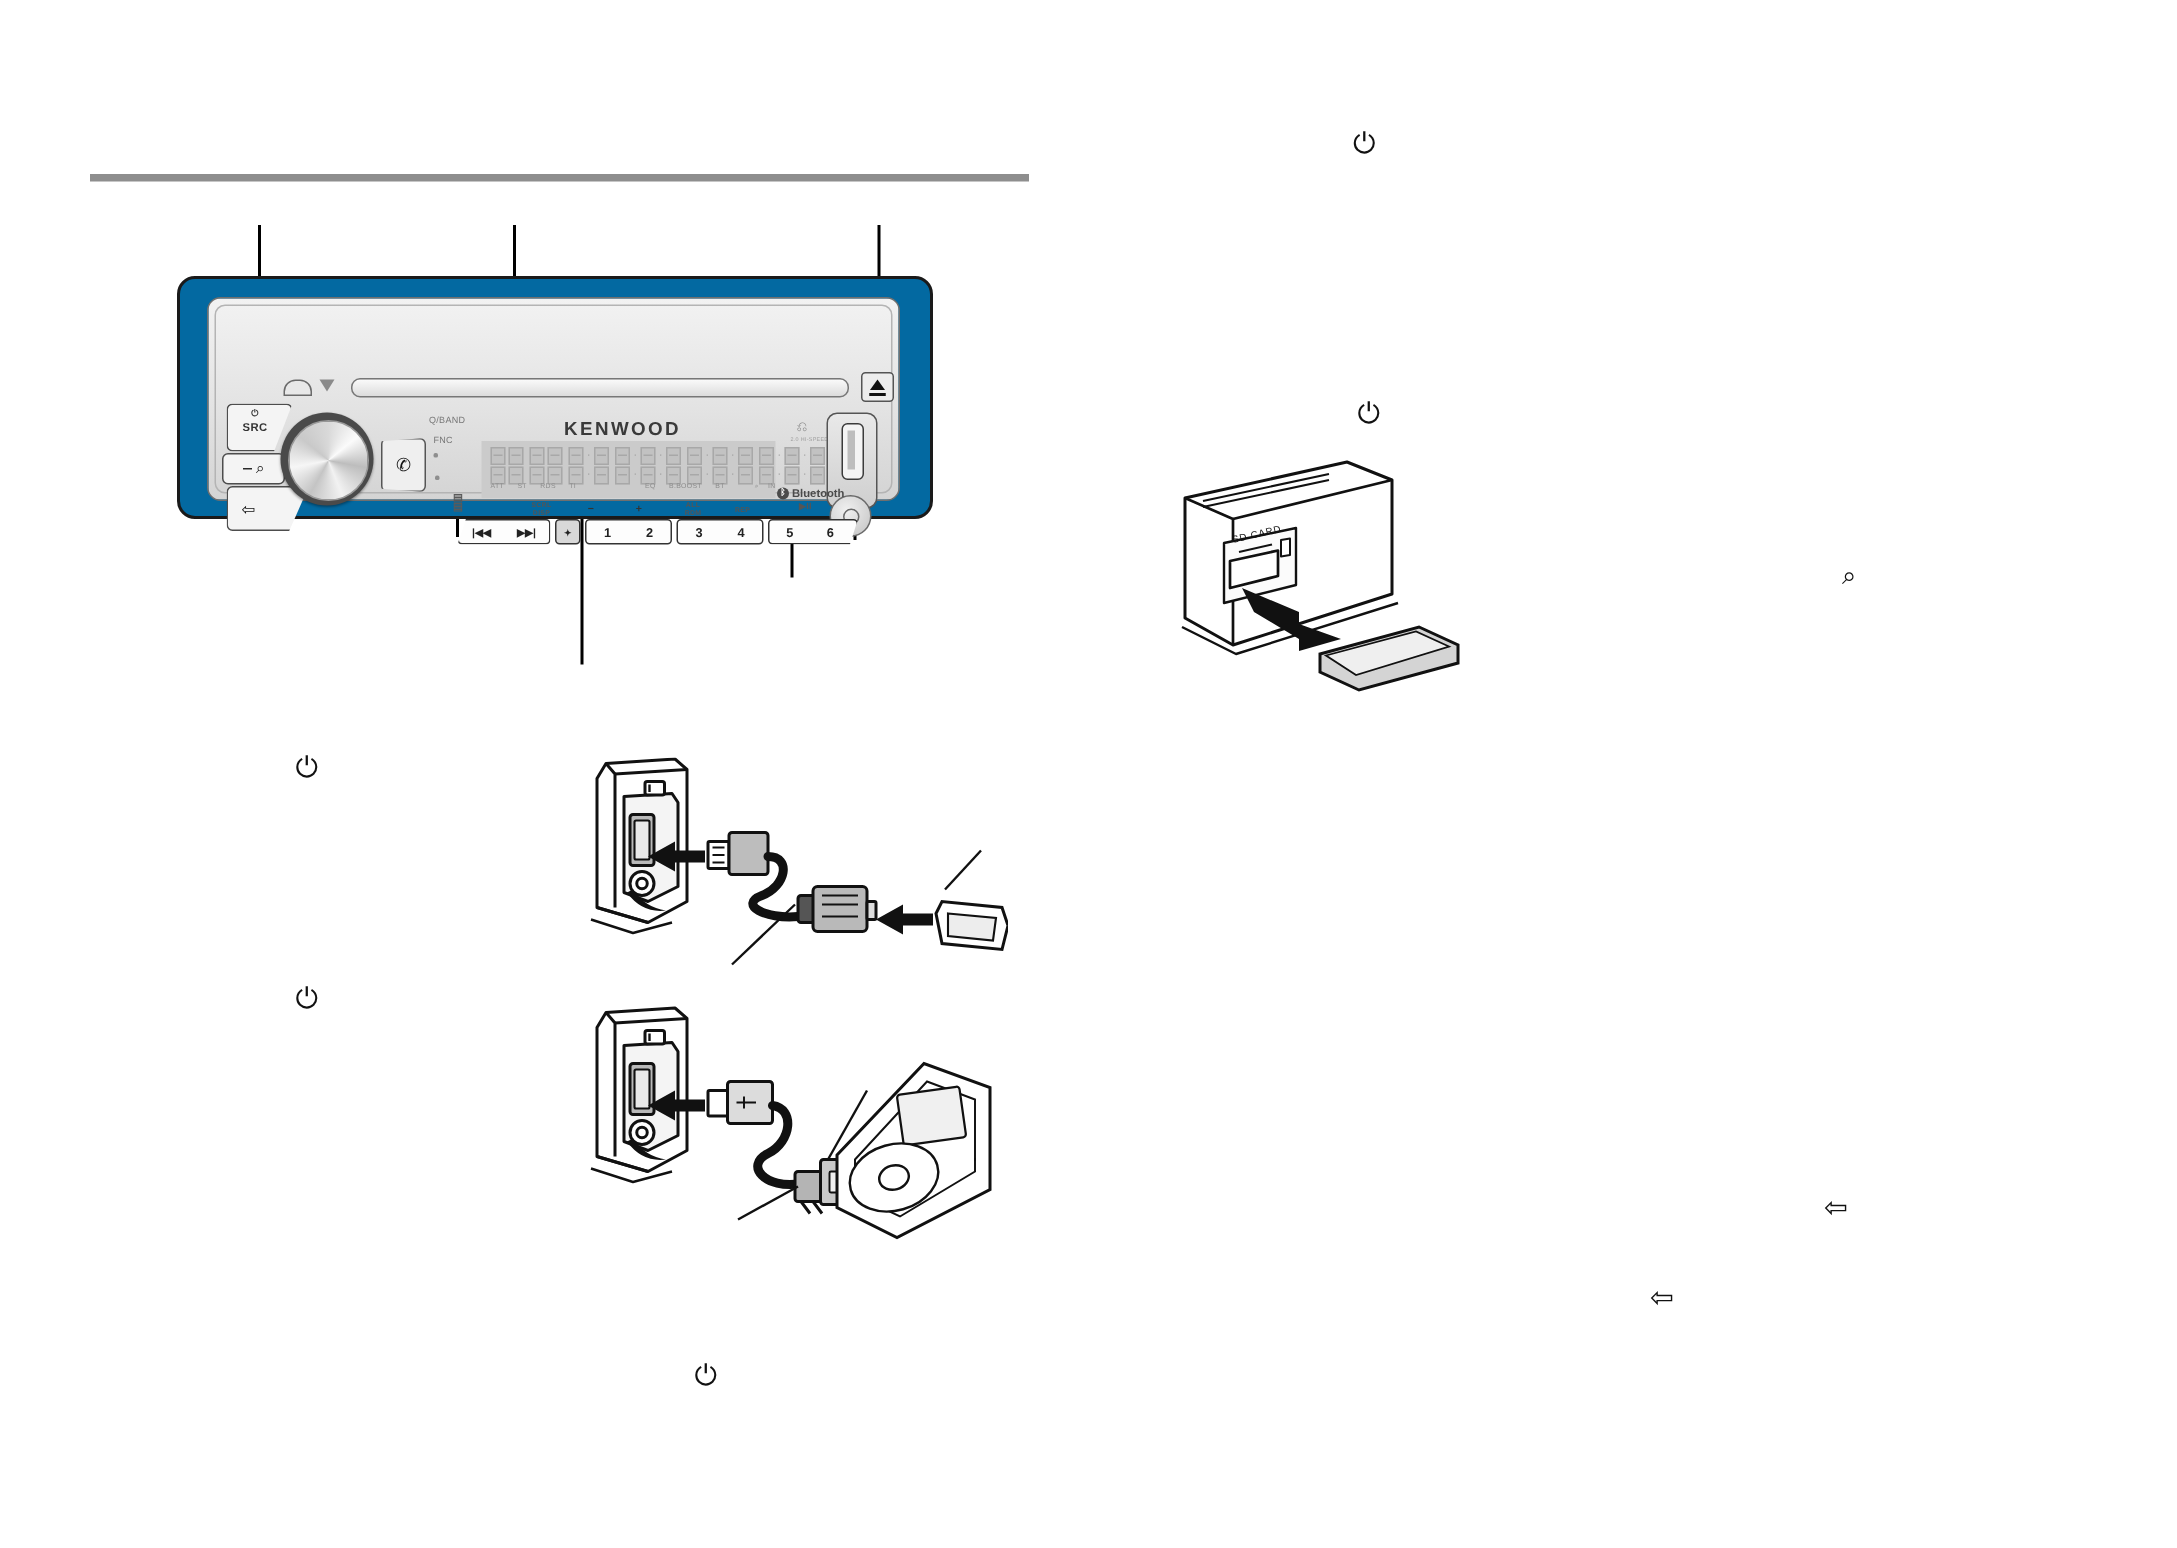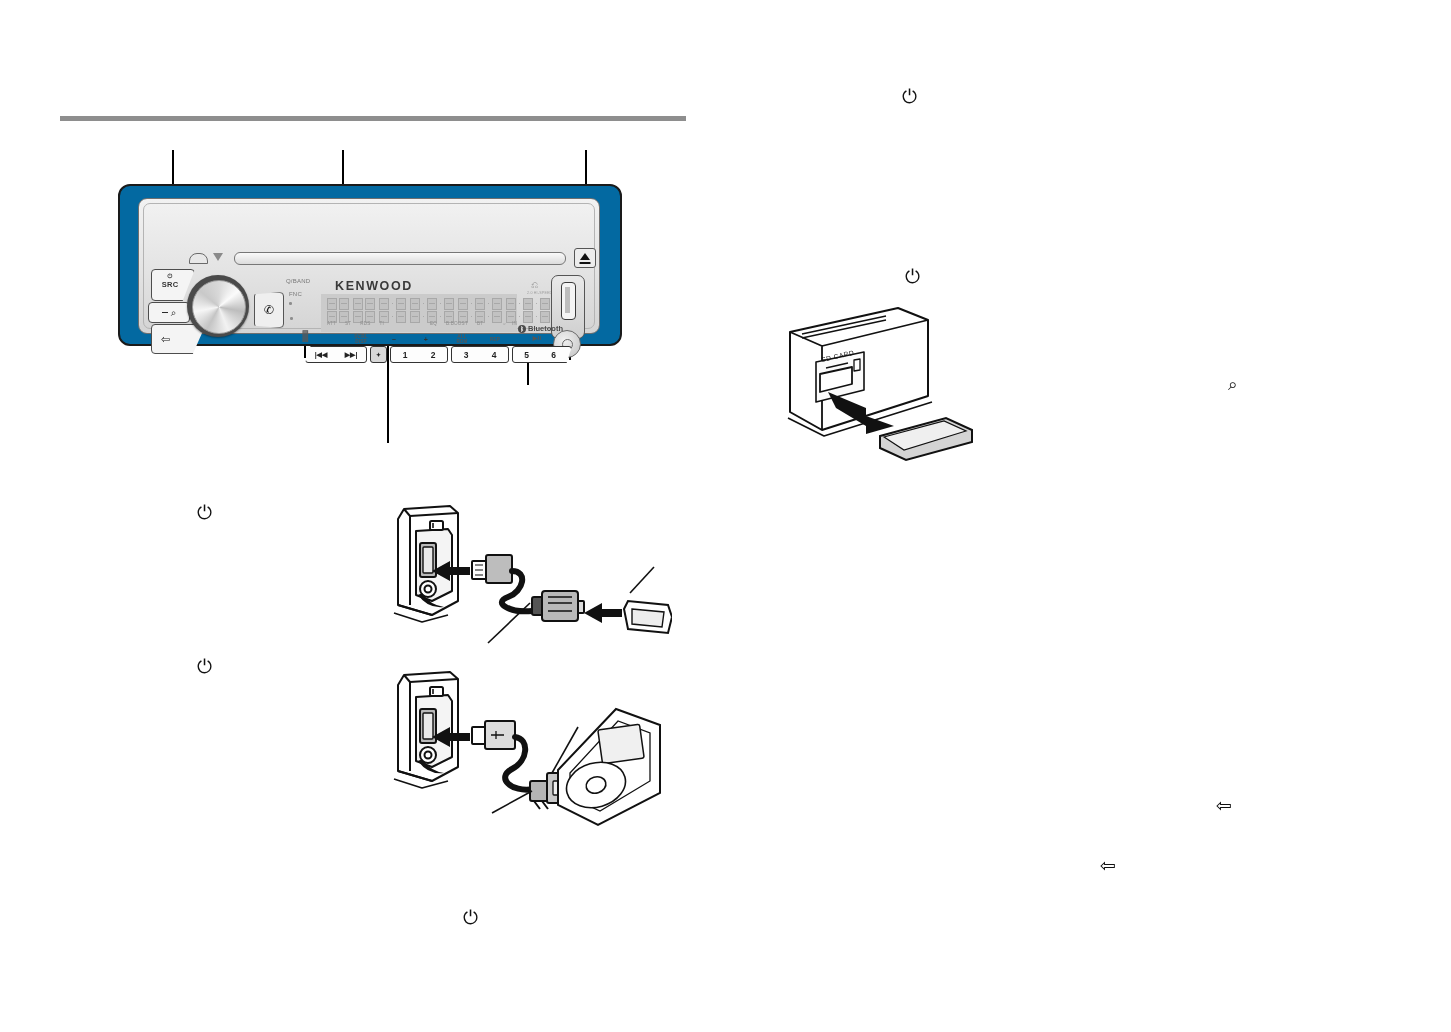--- a/index.html
+++ b/index.html
@@ -134,21 +134,21 @@
     white-space:nowrap;
   }
   .lbl-fnc{
     position:absolute;left:150px;top:92px;font-size:6px;color:#777;letter-spacing:.2px;
     white-space:nowrap;
   }
   .dot-sm{position:absolute;width:2.5px;height:2.5px;border-radius:50%;background:#8e8e8e;}
 
   
   .brand{
-    position:absolute;left:196px;top:80px;width:160px;text-align:left;
+    position:absolute;left:196px;top:80px;width:160px;text-align:center;
     font-size:12.5px;letter-spacing:1.6px;color:#3a3a3a;font-weight:600;
     font-family:"Liberation Sans", sans-serif;
   }
 
   
   .lcd{
     position:absolute;left:182px;top:95px;width:196px;height:38px;background:#cbcbcb;
   }
   .lcd-rows{position:absolute;left:6px;top:4px;right:4px;}
   .seg-row{display:flex;gap:4px;align-items:center;height:11px;}

